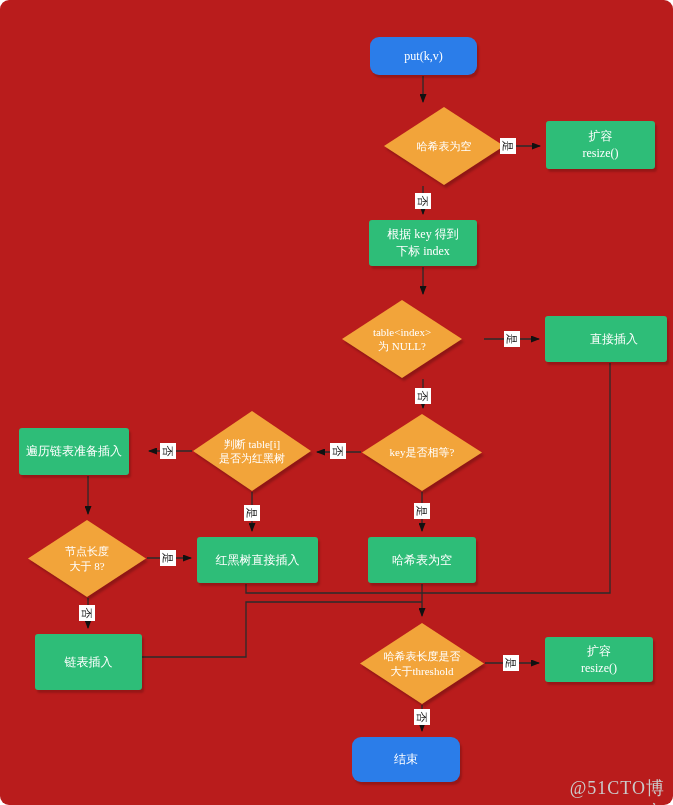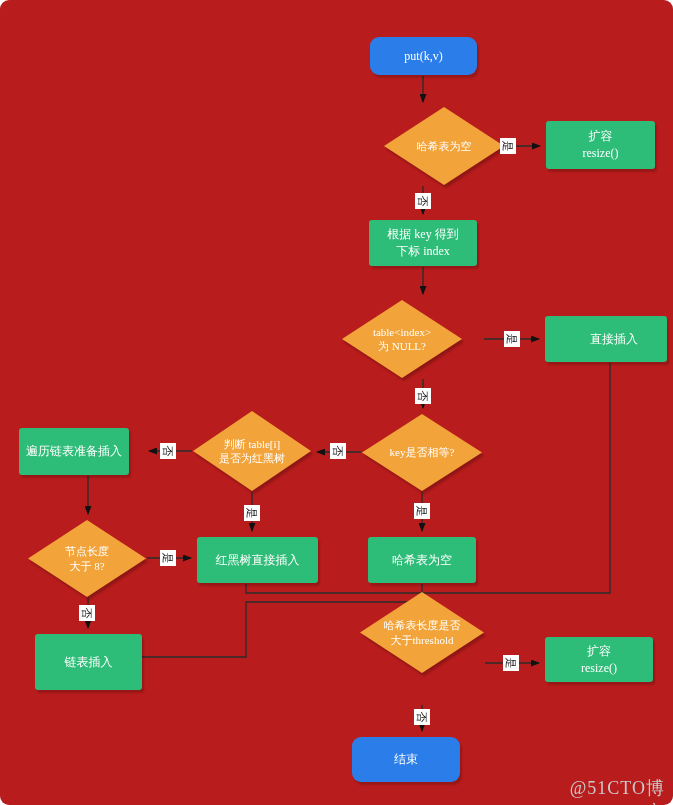--- a/index.html
+++ b/index.html
@@ -44,21 +44,21 @@
   #n-calc{left:369px;top:220px;width:108px;height:46px;}
   #n-d-null{left:342px;top:300px;width:120px;height:78px;}
   #n-insert{left:545px;top:316px;width:106px;height:46px;padding-left:16px;}
   #n-d-key{left:362px;top:414px;width:120px;height:77px;}
   #n-d-rbt{left:193px;top:411px;width:118px;height:80px;}
   #n-traverse{left:19px;top:428px;width:110px;height:47px;}
   #n-d-len{left:28px;top:520px;width:118px;height:77px;}
   #n-rbtins{left:197px;top:537px;width:121px;height:46px;}
   #n-assign{left:368px;top:537px;width:108px;height:46px;}
   #n-listins{left:35px;top:634px;width:107px;height:56px;}
-  #n-d-thr{left:360px;top:592px;width:124px;height:81px;}
+  #n-d-thr{left:360px;top:623px;width:124px;height:81px;}
   #n-resize2{left:545px;top:637px;width:108px;height:45px;}
   #n-end{left:352px;top:737px;width:108px;height:45px;}
   
   #l-yes-1{left:508px;top:146px;}  #l-no-1{left:423px;top:201px;}
   #l-yes-2{left:512px;top:339px;}  #l-no-2{left:423px;top:396px;}
   #l-no-3{left:338px;top:451px;}   #l-yes-3{left:422px;top:511px;}
   #l-no-4{left:168px;top:451px;}   #l-yes-4{left:252px;top:513px;}
   #l-yes-5{left:168px;top:558px;}  #l-no-5{left:87px;top:613px;}
   #l-yes-6{left:511px;top:663px;}  #l-no-6{left:422px;top:717px;}
 </style>

